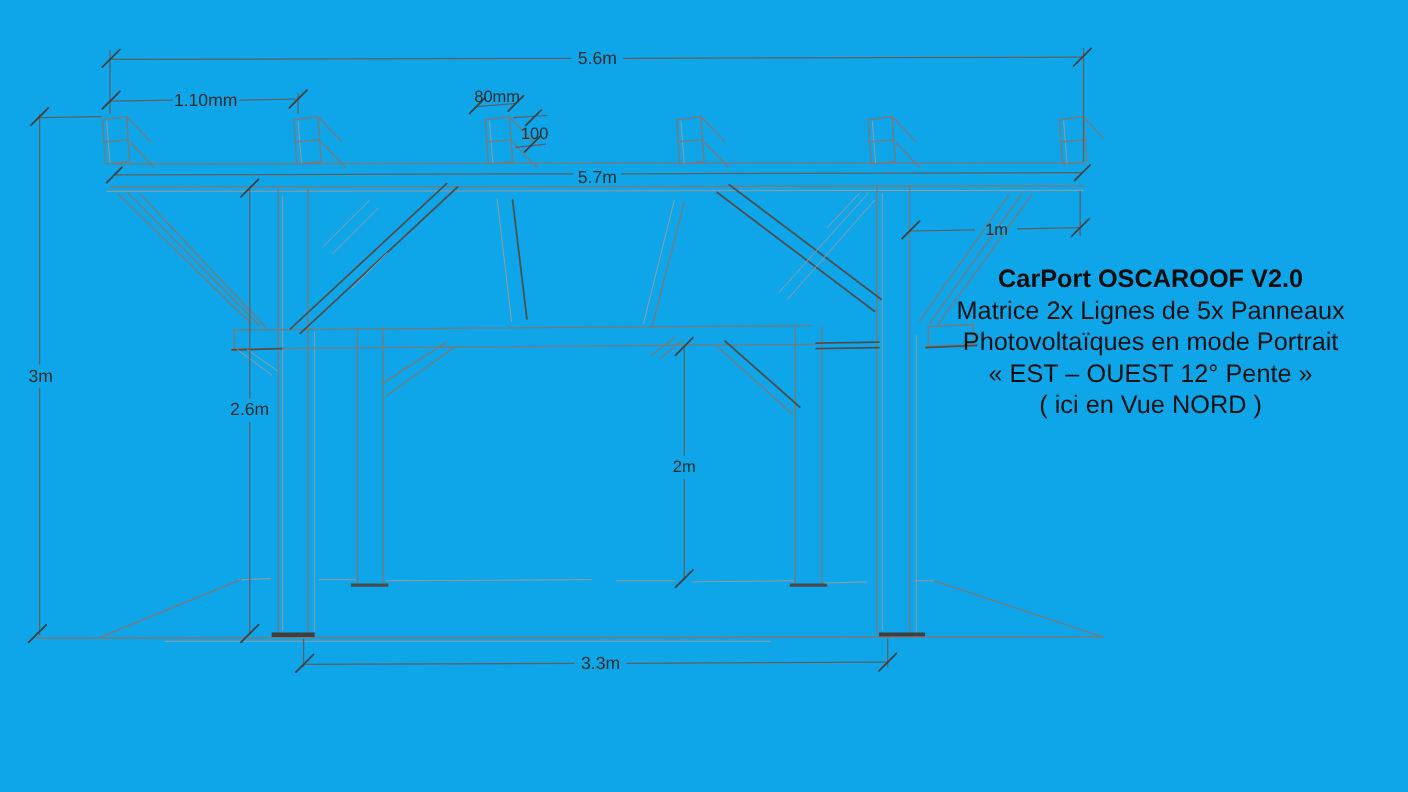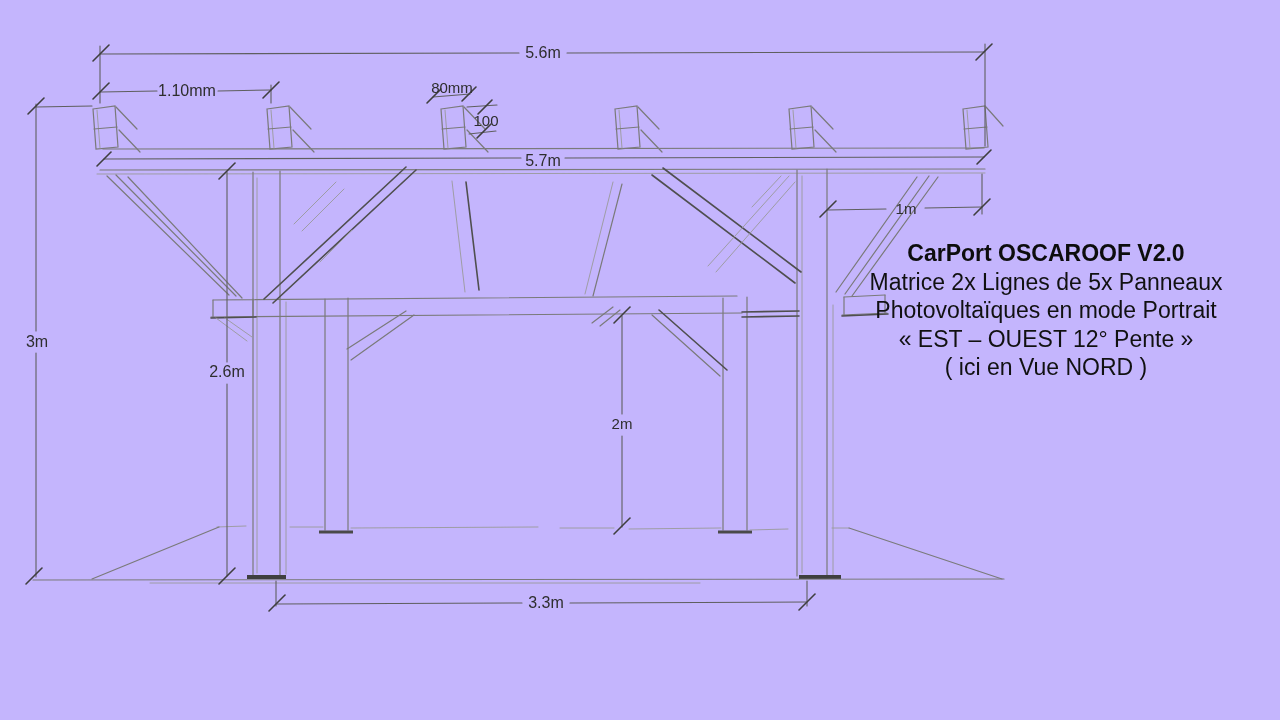--- a/index.html
+++ b/index.html
@@ -1,16 +1,16 @@
 <!DOCTYPE html>
 <html><head>
 <meta charset="utf-8">
 <style>
   html,body{margin:0;padding:0;background:#fff;}
-  .page{position:relative;width:1280px;height:720px;background:#c4b5fd;overflow:hidden;
+  .page{position:relative;width:1280px;height:720px;background:#0ea5e9;overflow:hidden;
         font-family:"Liberation Sans",sans-serif;}
   svg{position:absolute;left:0;top:0;}
   .dim-label{font-family:"Liberation Sans",sans-serif;font-size:16px;fill:#2e2e2e;}
   .dim-label-sm{font-family:"Liberation Sans",sans-serif;font-size:15px;fill:#2e2e2e;}
   .title-bold{font-family:"Liberation Sans",sans-serif;font-size:23px;font-weight:bold;fill:#0d0d0d;}
   .title-reg{font-family:"Liberation Sans",sans-serif;font-size:23px;fill:#111111;}
   .sk{stroke:#7a7a7a;stroke-width:1.2;fill:none;stroke-linecap:round;}
   .skf{stroke:#9a9a9a;stroke-width:0.9;fill:none;stroke-linecap:round;}
   .skd{stroke:#4f4f4f;stroke-width:1.6;fill:none;stroke-linecap:round;}
   .dim{stroke:#5f5f5f;stroke-width:1.1;fill:none;stroke-linecap:round;}

